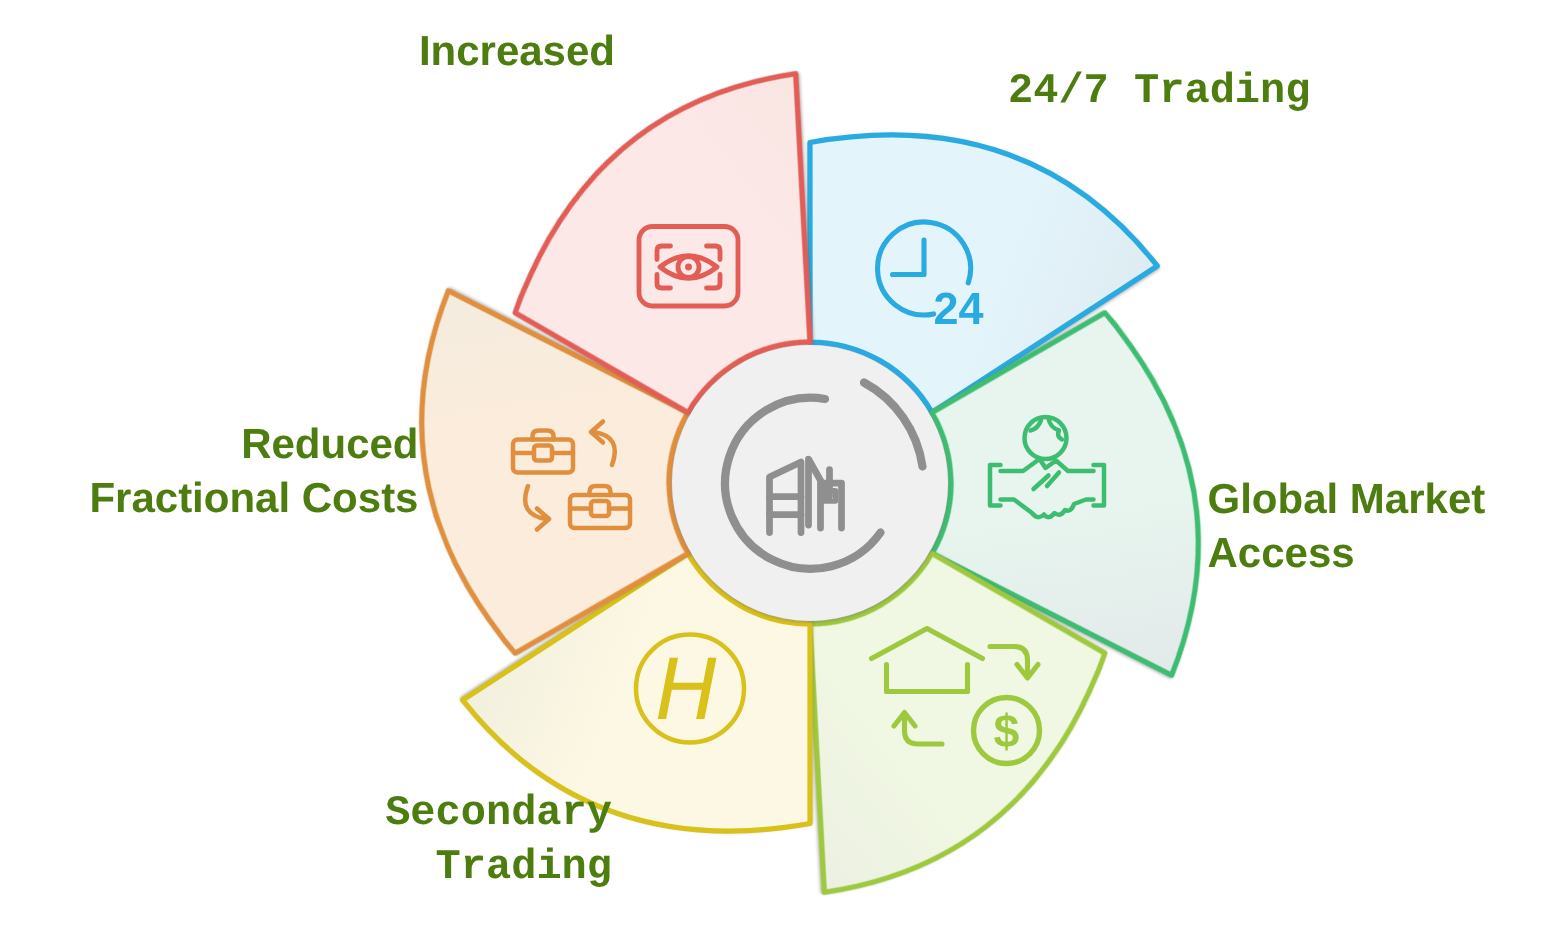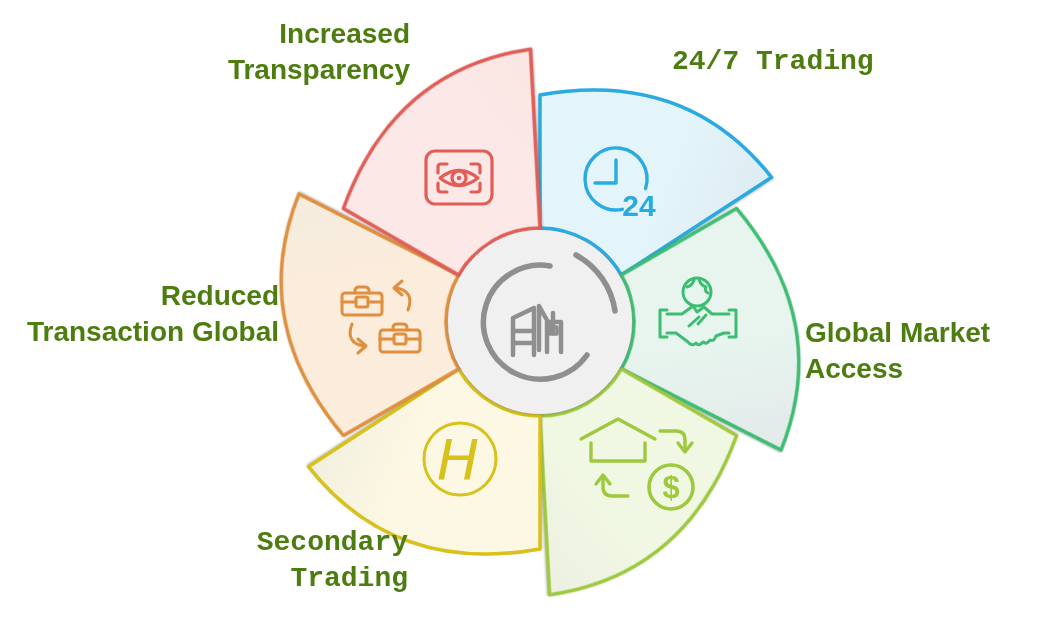--- a/index.html
+++ b/index.html
@@ -130,36 +130,35 @@
     <path d="M 358 339 L 366 346 L 358 353"></path>
     <rect x="380" y="330" width="40" height="22" rx="3"></rect>
     <path d="M 393 330 V 328 Q 393 324 397 324 H 403 Q 407 324 407 328 V 330"></path>
     <path d="M 380 339 H 394 M 406 339 H 420"></path>
     <rect x="394" y="334" width="12" height="10" rx="2"></rect>
   </g>
 </svg>
 
 <div class="label r" style="right:634px;top:16px;">
   <div>Increased</div>
-  <div>Transparency</div>
 </div>
 
 <div class="label" style="left:672px;top:44px;font-family:Liberation Mono, monospace;">
   <div>24/7 Trading</div>
 </div>
 
 <div class="label" style="left:805px;top:278px;margin-top:37px;">
   <div>Global Market</div>
   <div>Access</div>
 </div>
 
 
 <div class="label r" style="right:636px;top:525px;font-family:Liberation Mono, monospace;">
   <div>Secondary</div>
   <div>Trading</div>
 </div>
 
 <div class="label r" style="right:765px;top:278px;text-align:right;">
   <div>Reduced</div>
-  <div>Transaction Global</div>
+  <div>Fractional Costs</div>
 </div>
 
 </div>
 
 </body></html>

